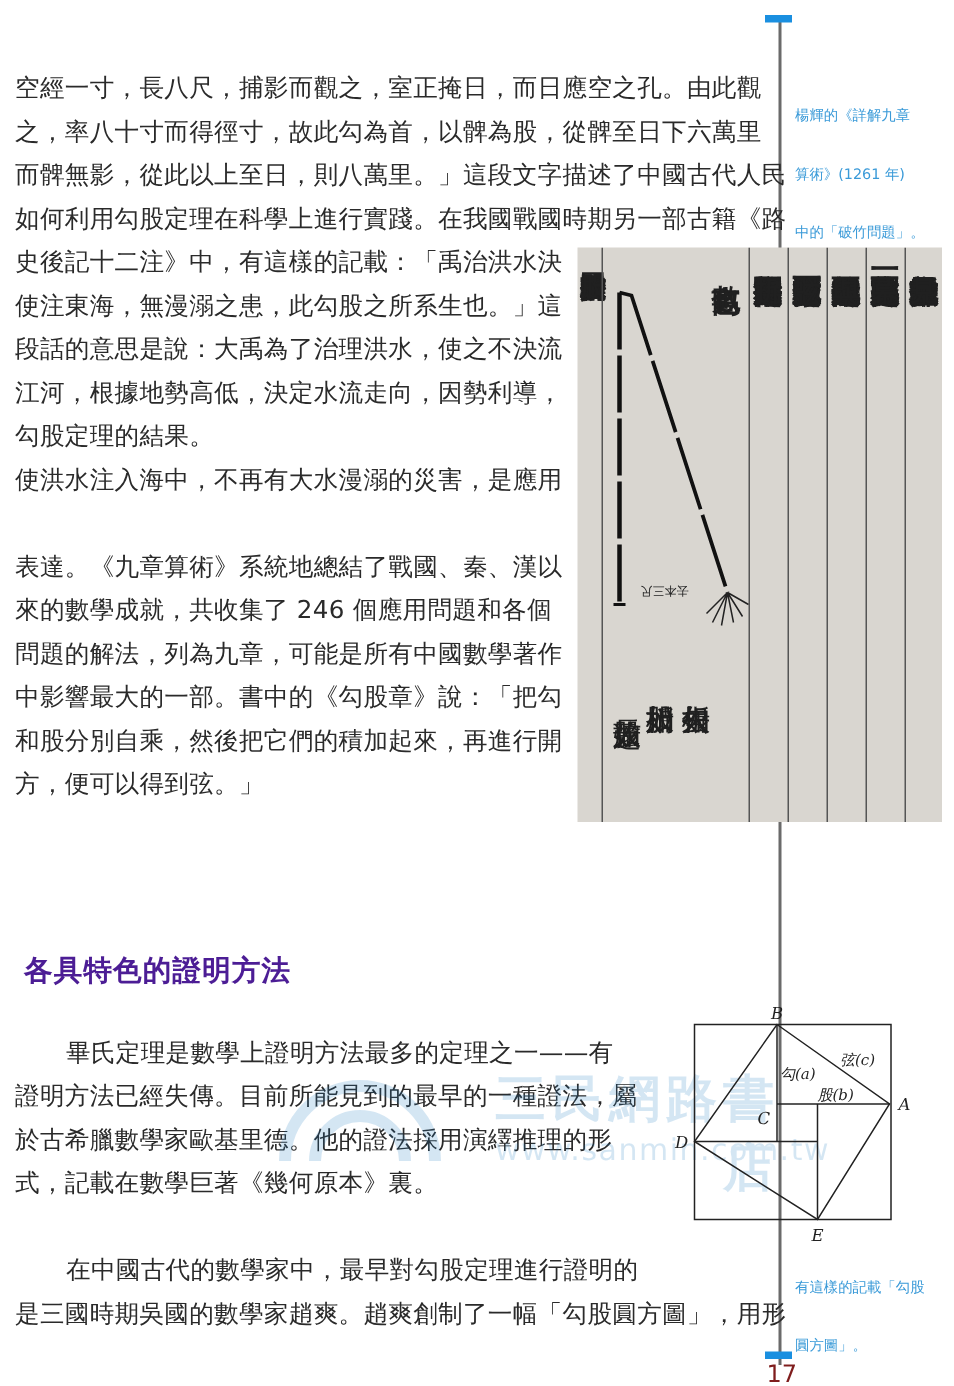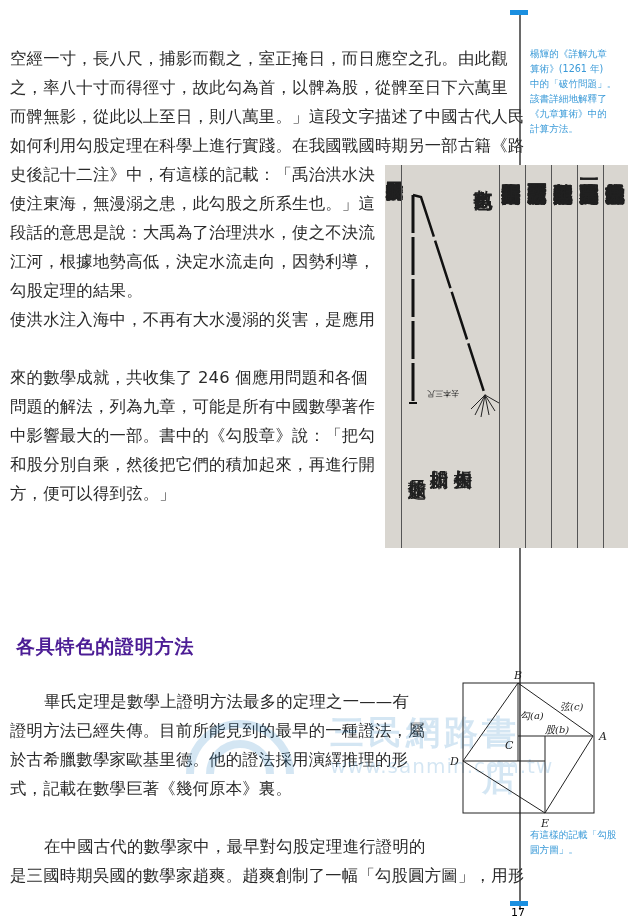--- a/index.html
+++ b/index.html
@@ -14,26 +14,26 @@
     height: 29px; line-height: 29px; font-size: 16.4px;
     white-space: nowrap; letter-spacing: 0.2px;
   }
   .indent { padding-left: 34px; }
   .rule-v { position: absolute; left: 519px; width: 1.5px; background: #6a6a6a; }
   .cap { position: absolute; left: 510px; width: 18px; height: 5px; background: #1a8fe0; }
   .side-caption {
     position: absolute; left: 530px; width: 104px;
     font-size: 9.6px; line-height: 15px; color: #3a9ad8;
   }
-  .side-caption div { white-space: nowrap; }
+  .side-caption div { white-space: nowrap; margin-top: 24px; }
   .heading {
     position: absolute; left: 16px; top: 634px;
     font-size: 19px; font-weight: bold; color: #4c1d95; letter-spacing: 0.8px;
   }
-  .page-num { position: absolute; left: 511px; top: 906px; font-size: 11px; color: #000000; }
+  .page-num { position: absolute; left: 511px; top: 906px; font-size: 16px; color: #7f1d1d; }
   .book-img {
     position: absolute; left: 385px; top: 165px; width: 243px; height: 383px;
     background: #d9d6d0; overflow: hidden;
   }
   .book-col {
     position: absolute; top: 4px; width: 20px;
     font-family: "DejaVu Serif", "Liberation Serif", serif;
     font-size: 19px; line-height: 23.5px; color: #202020; font-weight: bold;
     writing-mode: vertical-rl; text-orientation: upright; letter-spacing: 0px;
   }
@@ -61,20 +61,21 @@
   <div class="line">如何利用勾股定理在科學上進行實踐。在我國戰國時期另一部古籍《路</div>
   <div class="line">史後記十二注》中，有這樣的記載：「禹治洪水決</div>
   <div class="line">使注東海，無漫溺之患，此勾股之所系生也。」這</div>
   <div class="line">段話的意思是說：大禹為了治理洪水，使之不決流</div>
   <div class="line">江河，根據地勢高低，決定水流走向，因勢利導，</div>
   <div class="line">勾股定理的結果。</div>
   <div class="line">使洪水注入海中，不再有大水漫溺的災害，是應用</div>
 </div>
 
 <div class="para-block" style="top:348px;">
+  <div class="line">表達。《九章算術》系統地總結了戰國、秦、漢以</div>
   <div class="line">來的數學成就，共收集了 246 個應用問題和各個</div>
   <div class="line">問題的解法，列為九章，可能是所有中國數學著作</div>
   <div class="line">中影響最大的一部。書中的《勾股章》說：「把勾</div>
   <div class="line">和股分別自乘，然後把它們的積加起來，再進行開</div>
   <div class="line">方，便可以得到弦。」</div>
 </div>
 
 <div class="heading">各具特色的證明方法</div>
 
 <div class="para-block" style="top:672px;width:440px;">

